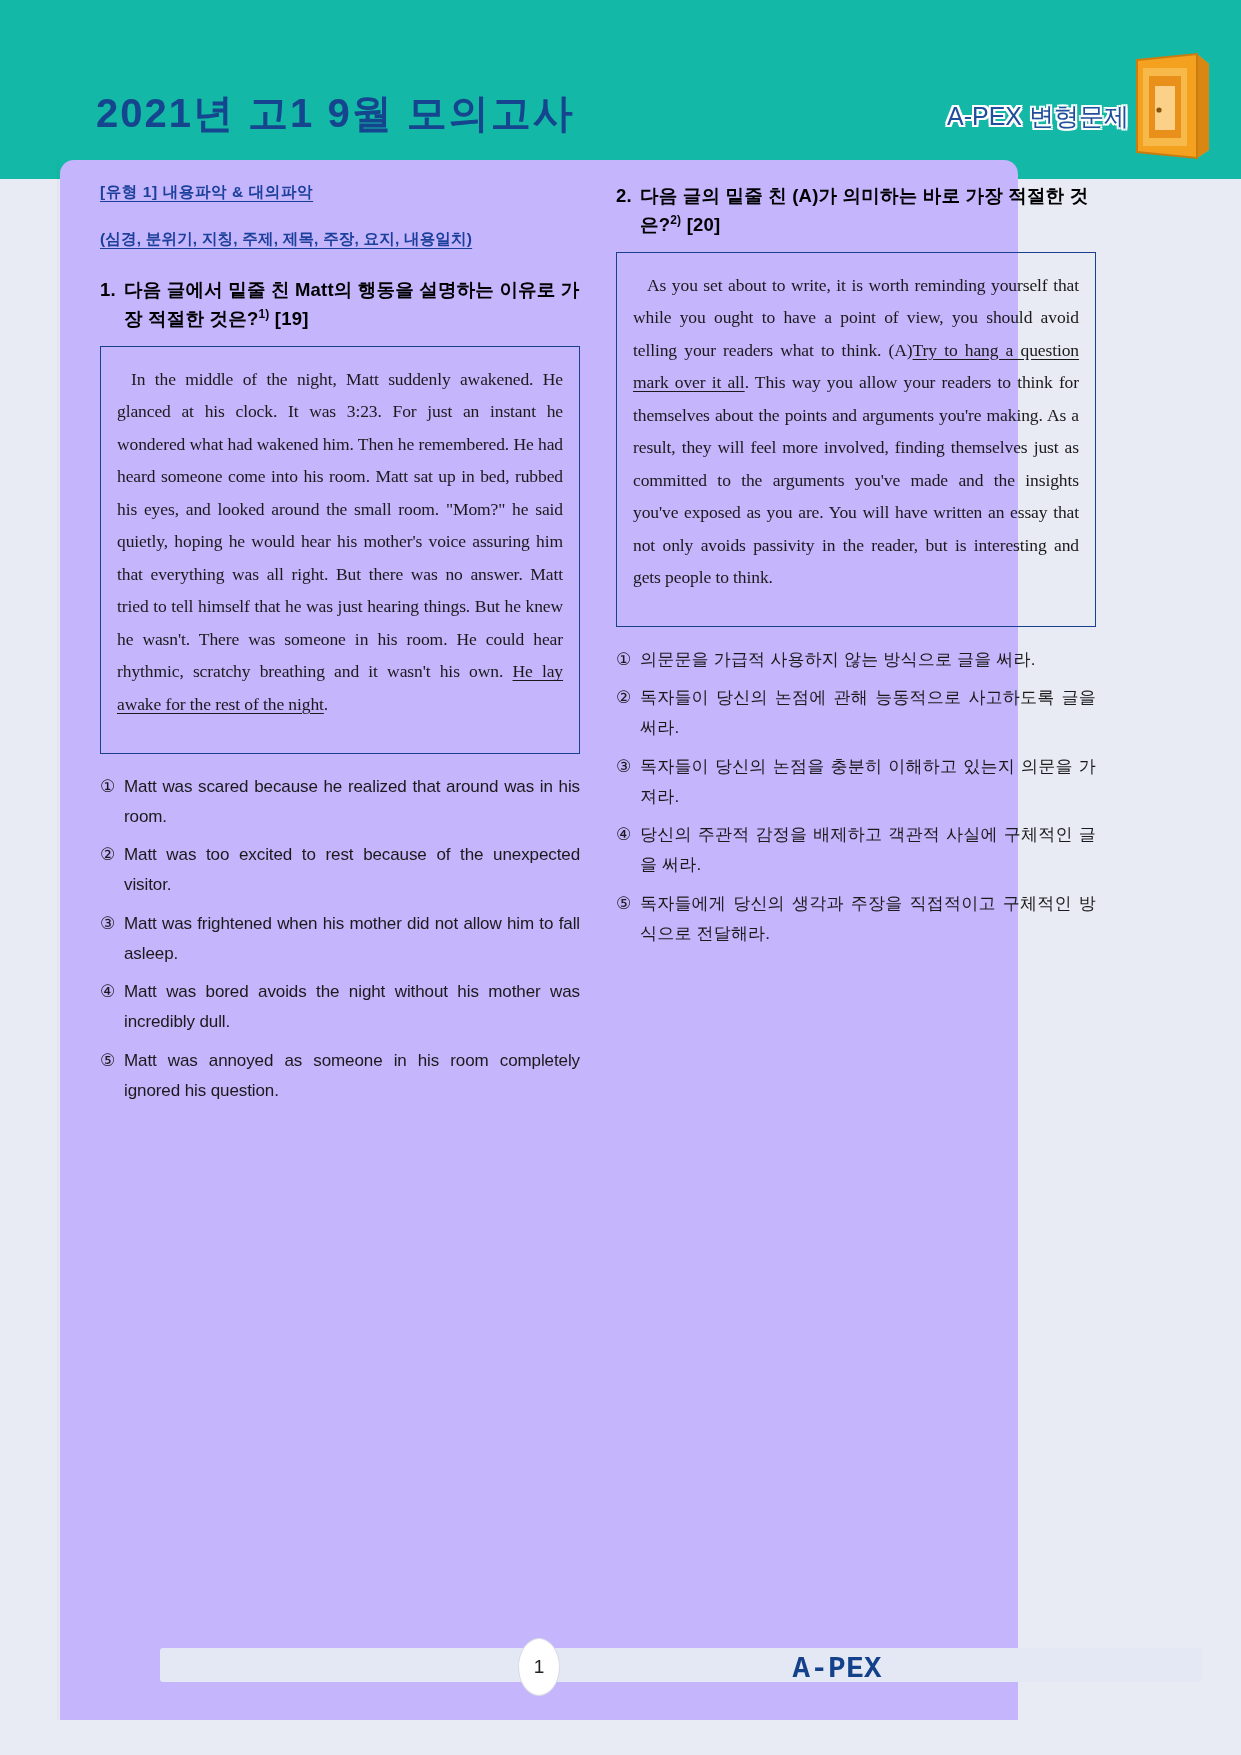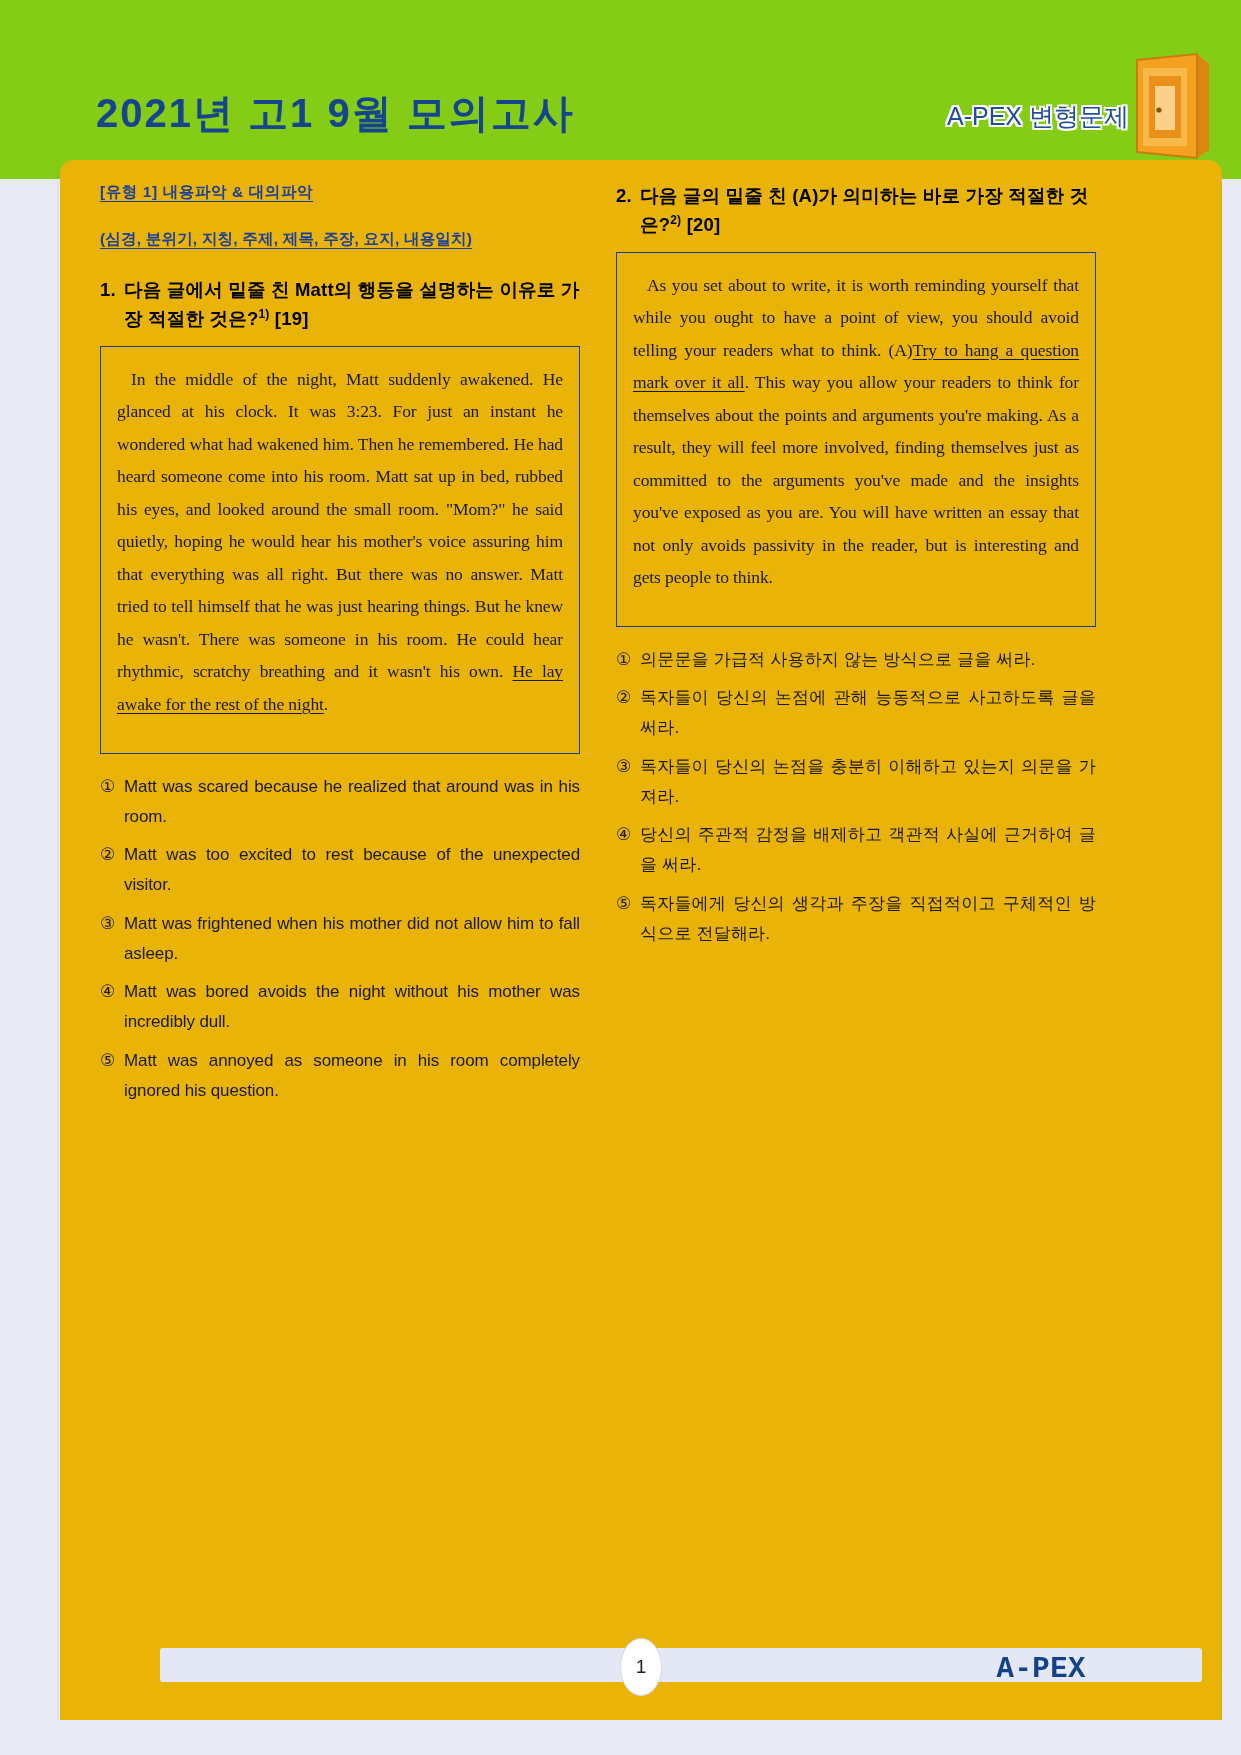--- a/index.html
+++ b/index.html
@@ -15,21 +15,21 @@
     margin: 0 auto;
     background: #e8eaf4;
     overflow: hidden;
   }
 
   
   .header {
     position: absolute;
     left: 0; top: 0;
     width: 1241px; height: 179px;
-    background: #84cc16;
+    background: #14b8a6;
   }
   .doc-title {
     position: absolute;
     left: 96px; top: 86px;
     font-size: 40px;
     font-weight: bold;
     color: #14458e;
     letter-spacing: 2px;
     white-space: nowrap;
   }
@@ -55,23 +55,23 @@
   .book-icon {
     position: absolute;
     right: 28px; top: 52px;
     width: 86px; height: 108px;
   }
 
   
   .sheet {
     position: absolute;
     left: 60px; top: 160px;
-    width: 1162px;
+    width: 958px;
     height: 1560px;
-    background: #eab308;
+    background: #c4b5fd;
     border-radius: 14px 14px 0 0;
     box-shadow: 0 0 0 0 rgba(0,0,0,0);
   }
   .sheet::before{
     content:"";
     position:absolute; left:-3px; top:0; width:3px; height:100%;
     background: linear-gradient(to right, rgba(0,0,0,0.04), rgba(0,0,0,0));
   }
 
   
@@ -284,21 +284,21 @@
           <div class="choice kr">
             <span class="marker">②</span>
             <span class="ctext">독자들이 당신의 논점에 관해 능동적으로 사고하도록 글을 써라.</span>
           </div>
           <div class="choice kr">
             <span class="marker">③</span>
             <span class="ctext">독자들이 당신의 논점을 충분히 이해하고 있는지 의문을 가져라.</span>
           </div>
           <div class="choice kr">
             <span class="marker">④</span>
-            <span class="ctext">당신의 주관적 감정을 배제하고 객관적 사실에 근거하여 글을 써라.</span>
+            <span class="ctext">당신의 주관적 감정을 배제하고 객관적 사실에 구체적인 글을 써라.</span>
           </div>
           <div class="choice kr">
             <span class="marker">⑤</span>
             <span class="ctext">독자들에게 당신의 생각과 주장을 직접적이고 구체적인 방식으로 전달해라.</span>
           </div>
         </div>
       </div>
     </div>
 
     <div class="footer-bar"></div>

